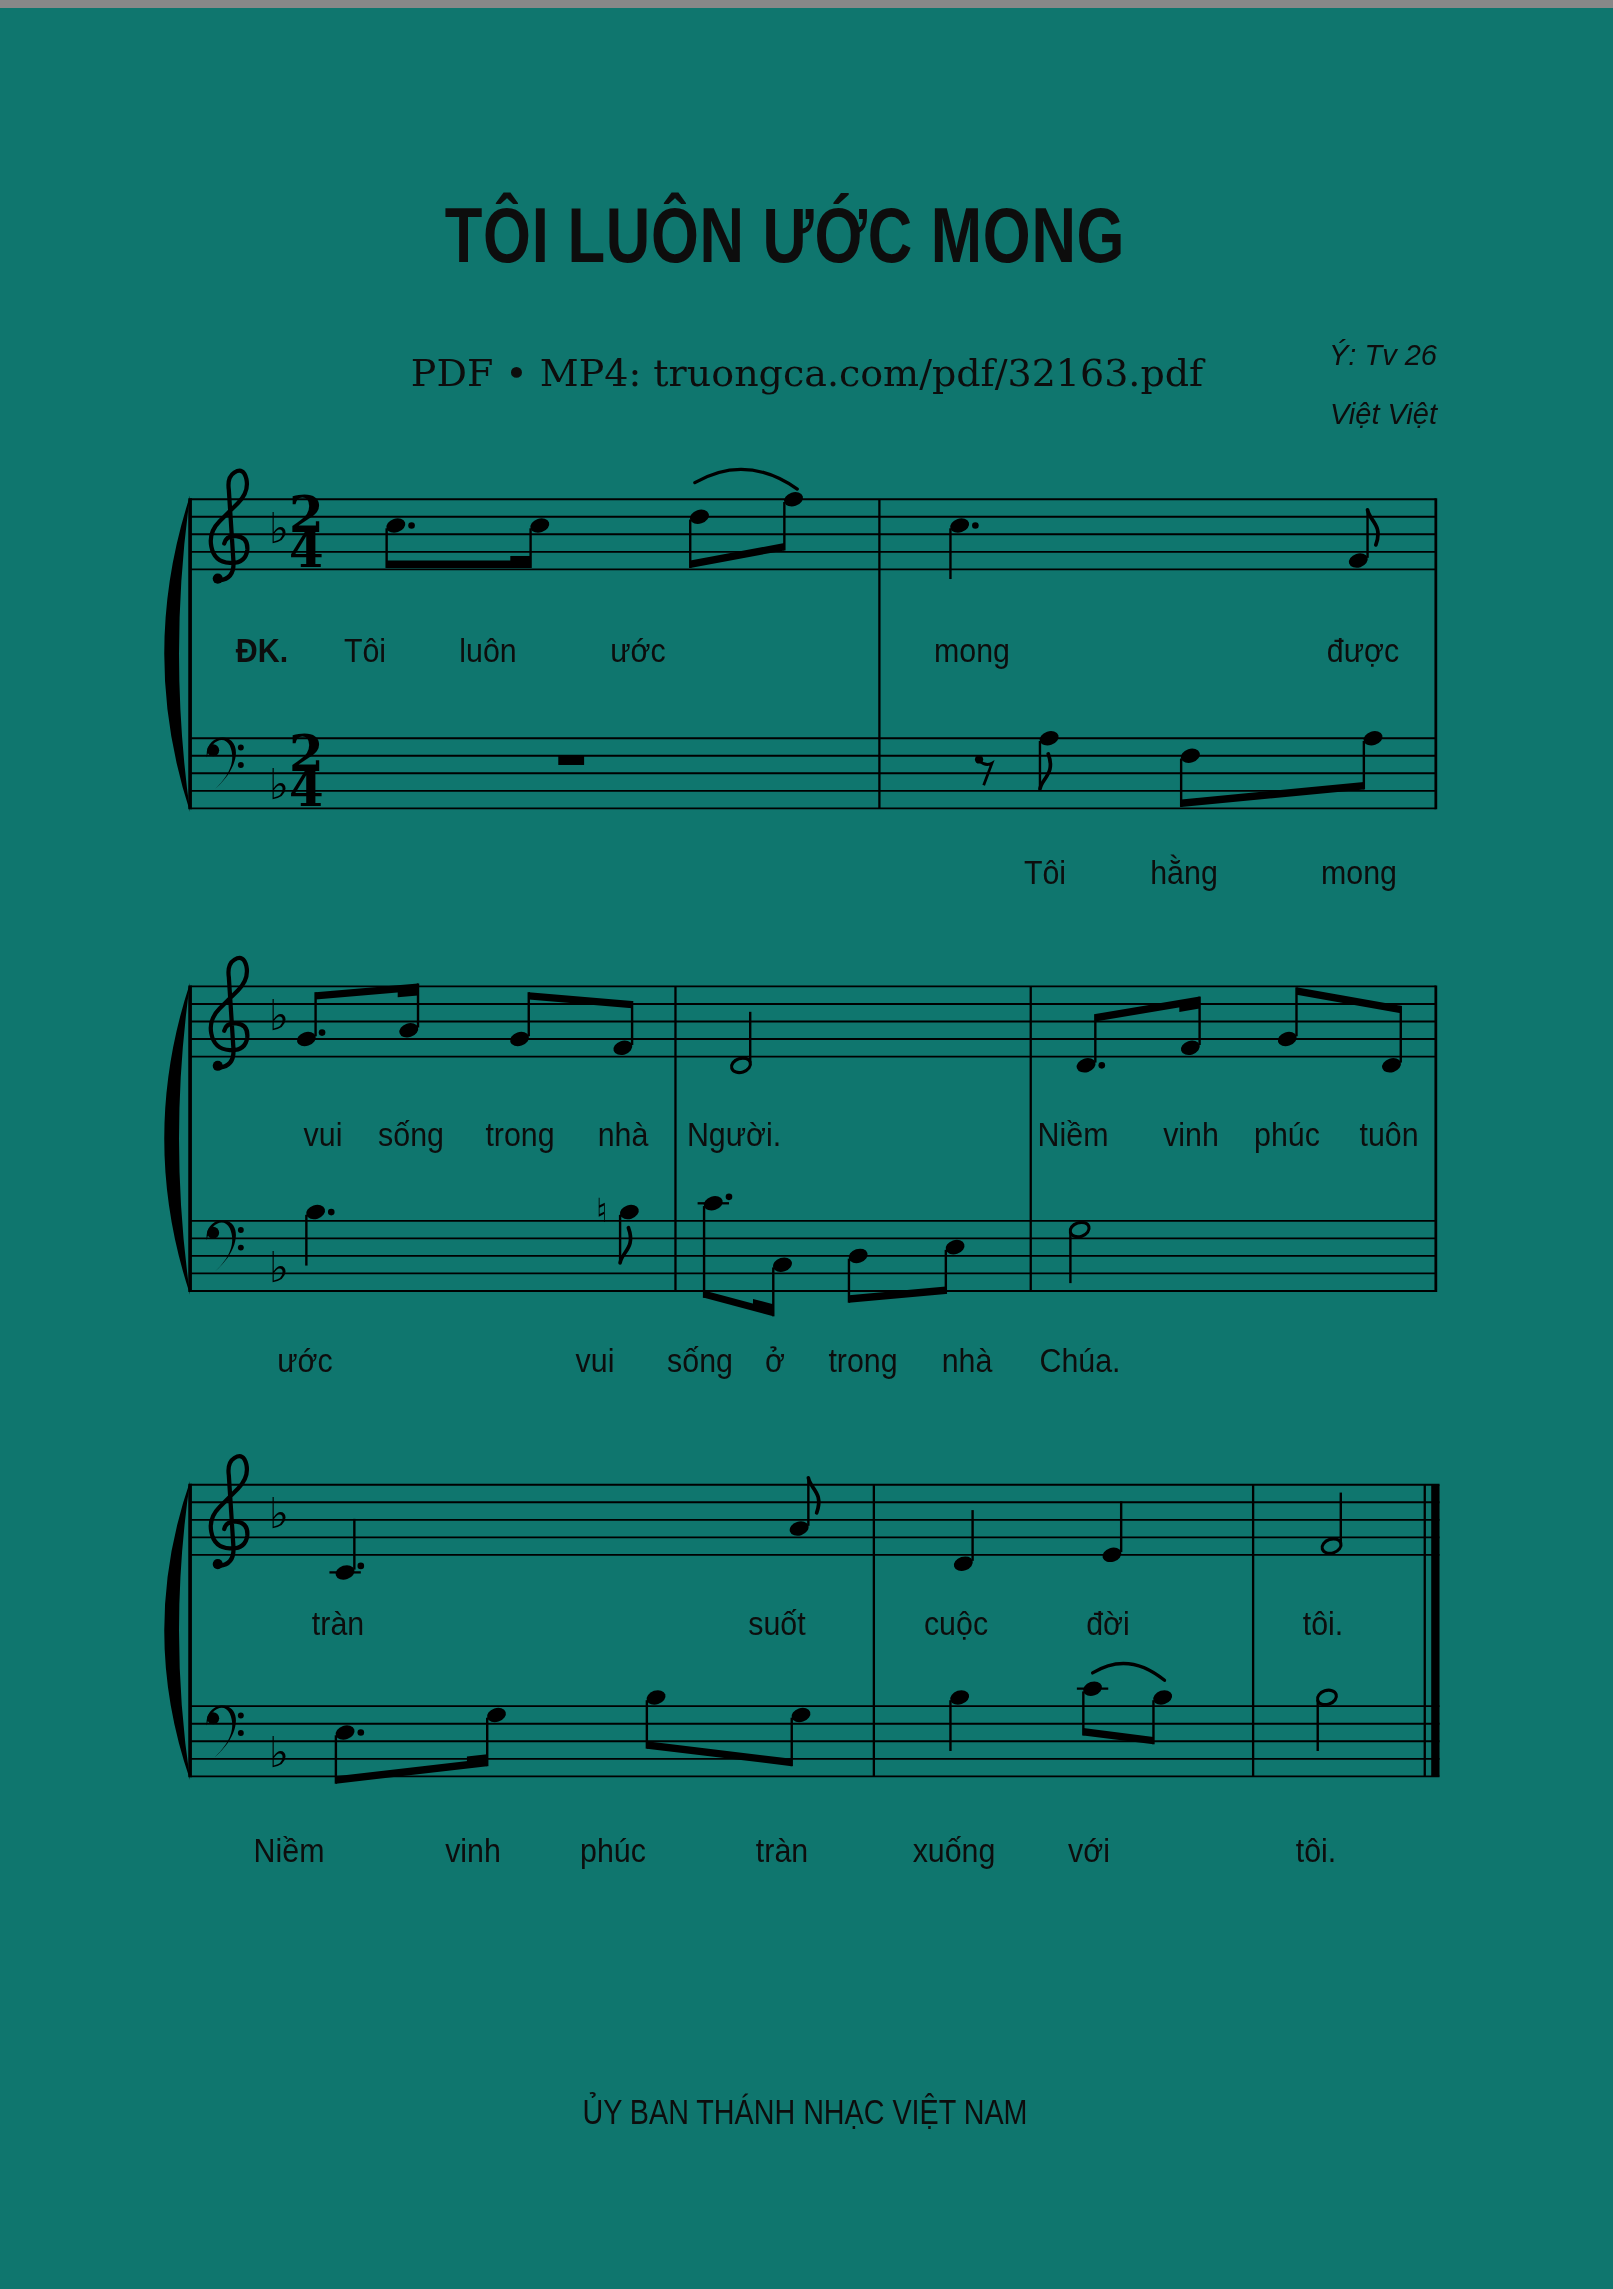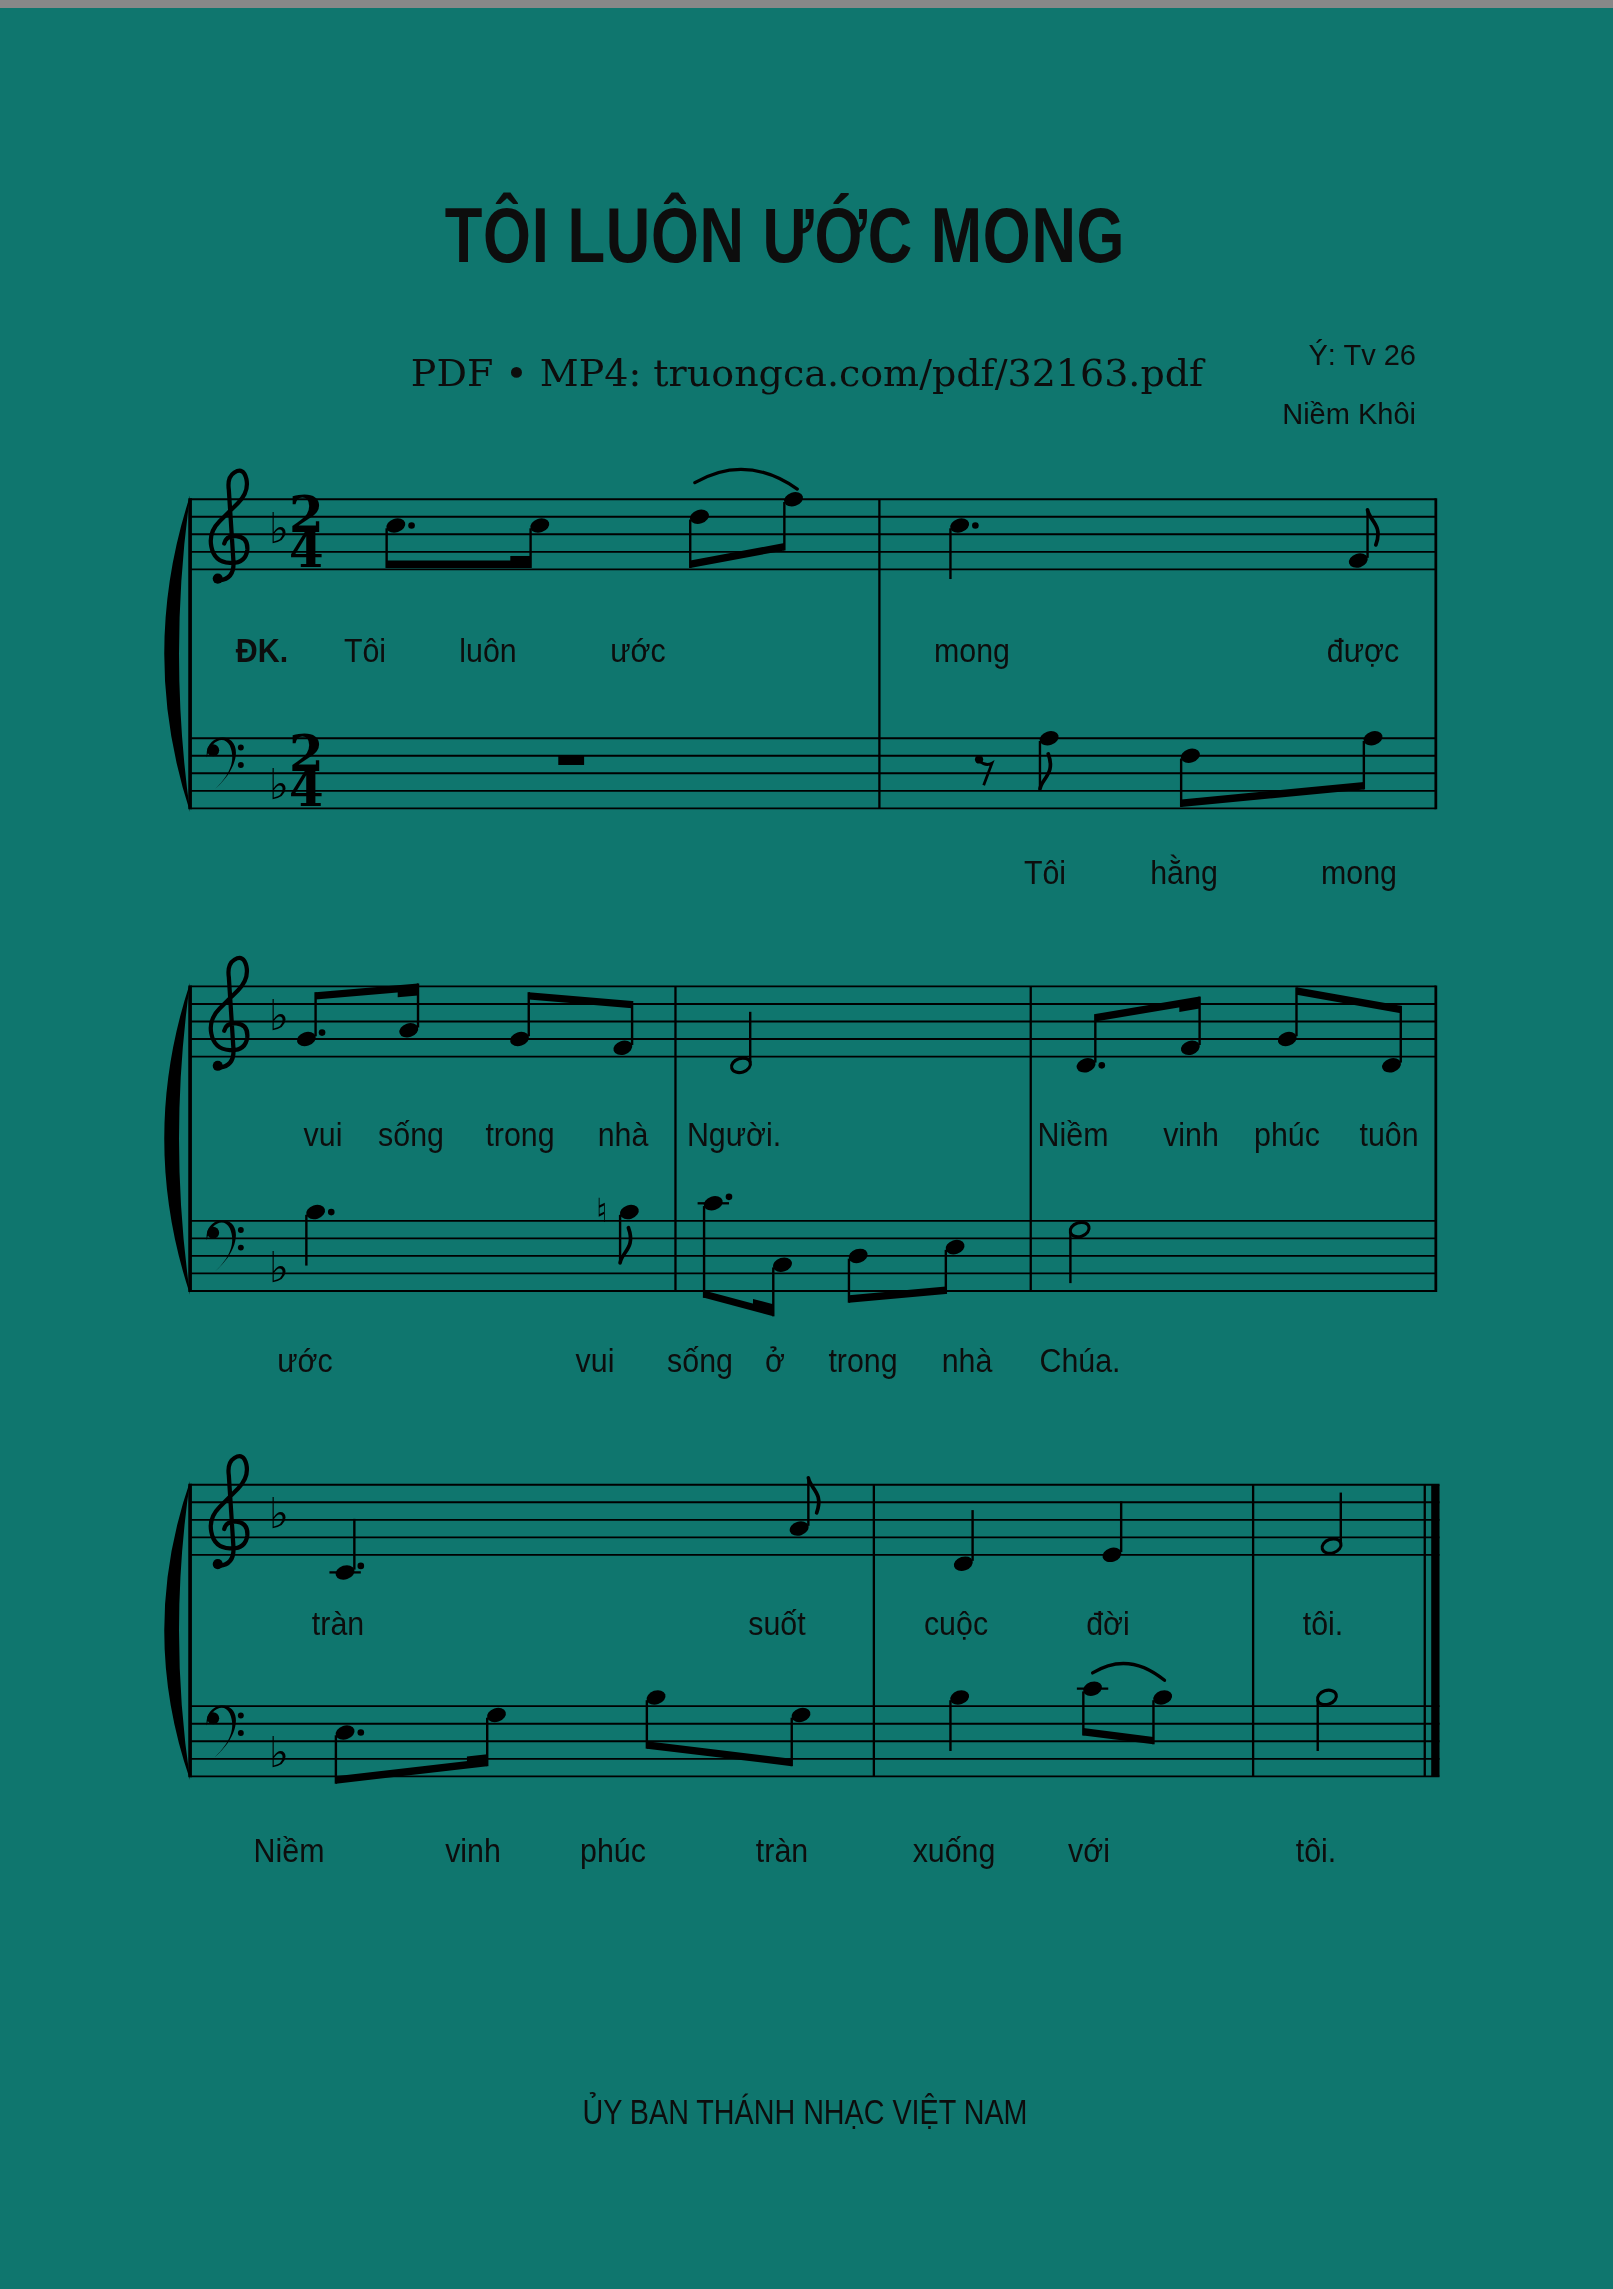--- a/index.html
+++ b/index.html
@@ -3,38 +3,38 @@
 <meta charset="utf-8">
 <style>
   html,body{margin:0;padding:0;background:#888;}
   .page{position:relative;width:1613px;height:2290px;background:#0f766e;margin:8px auto;
         font-family:"Liberation Sans",sans-serif;overflow:hidden;color:#0d0d0d;}
   .title{position:absolute;left:785px;top:189px;transform:translateX(-50%) scaleX(0.80);
          transform-origin:center top;font-size:77px;line-height:77px;font-weight:bold;
          letter-spacing:0.9px;white-space:nowrap;}
   .subtitle{position:absolute;left:807px;top:343px;transform:translateX(-50%);
             font-family:"DejaVu Serif",serif;font-size:38px;white-space:nowrap;}
-  .credits{position:absolute;right:197px;top:333px;text-align:right;font-size:29px;line-height:29px;}
+  .credits{position:absolute;right:176px;top:333px;text-align:right;font-size:29px;line-height:29px;font-style:italic;}
   .credits .line2{margin-top:29.5px;}
   .footer{position:absolute;left:805px;top:2086px;transform:translateX(-50%) scaleX(0.82);
           transform-origin:center top;font-size:35px;line-height:35px;white-space:nowrap;}
   #score-svg{position:absolute;left:0;top:0;}
   .lyric{position:absolute;transform:translate(-50%,-55%) scaleX(0.92);
          font-size:33px;line-height:33px;white-space:nowrap;}
   .lyric.bold{font-weight:bold;}
 </style>
 </head>
 <body>
 
 <div class="page">
   <div class="title">TÔI LUÔN ƯỚC MONG</div>
   <div class="subtitle">PDF • MP4: truongca.com/pdf/32163.pdf</div>
   <div class="credits">
     <div>Ý: Tv 26</div>
-    <div class="line2">Niềm Khôi</div>
+    <div class="line2">Việt Việt</div>
   </div>
 
   <svg id="score-svg" width="1613" height="2290" viewBox="0 0 1748 2481">
       <g>
         <path d="M 206 528 Q 150 699.5 206 871 Q 182 699.5 206 528 Z" fill="#000"></path>
         <line x1="206" y1="531" x2="206" y2="868" stroke="#000" stroke-width="4"></line>
         <line x1="953" y1="532" x2="953" y2="867" stroke="#000" stroke-width="2.5"></line>
         <line x1="1556" y1="531" x2="1556" y2="868" stroke="#000" stroke-width="3"></line>
         <g>
           <line x1="206" y1="532" x2="1556" y2="532" stroke="#000" stroke-width="2"></line>

